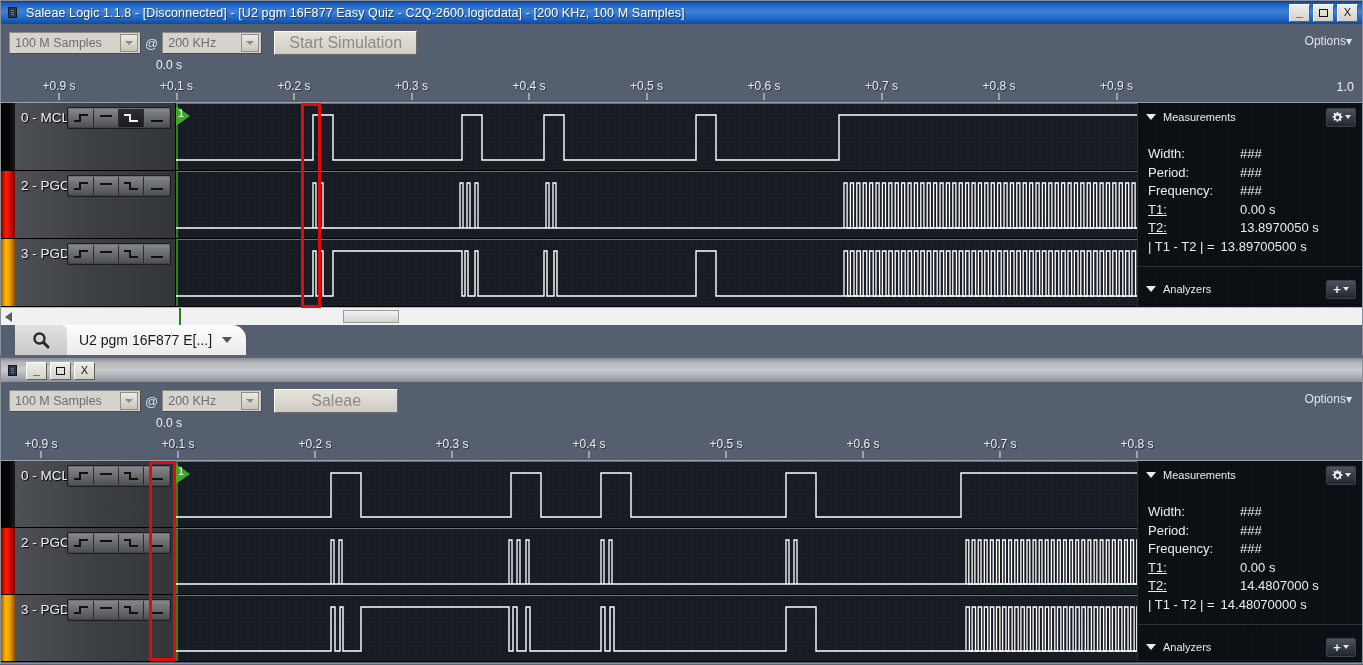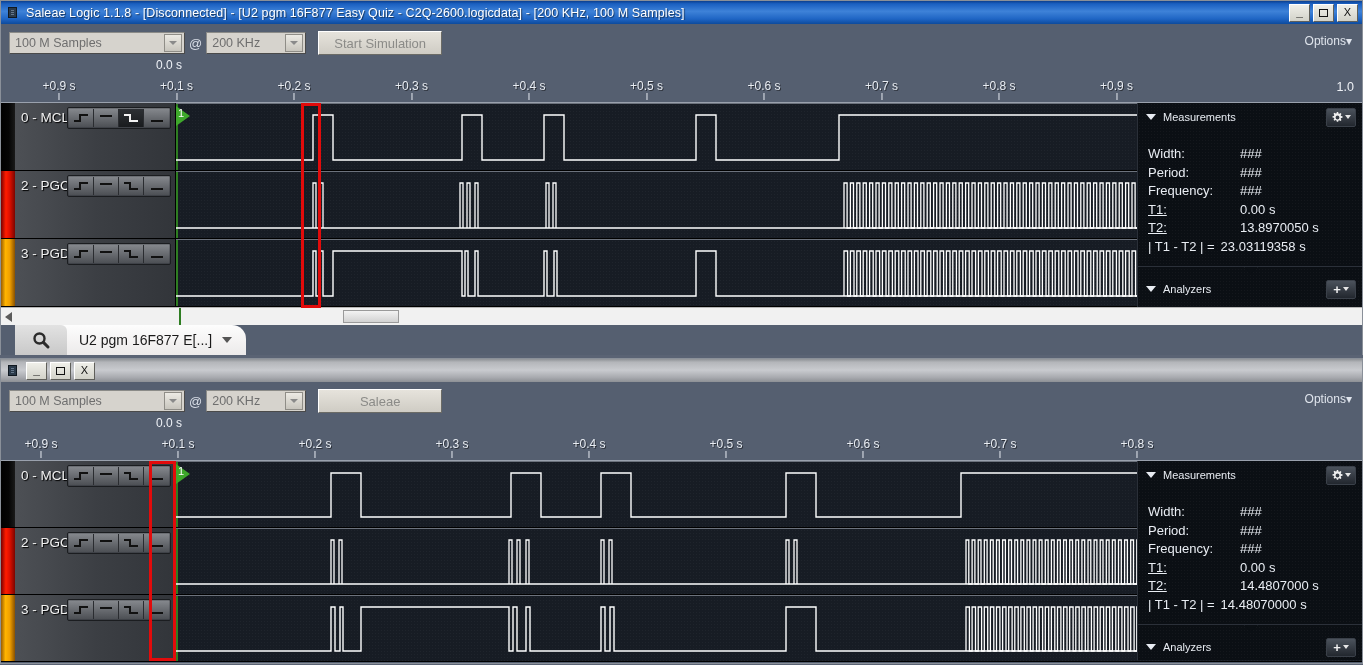--- a/index.html
+++ b/index.html
@@ -35,31 +35,31 @@
      background-image:radial-gradient(rgba(255,255,255,.05) 0.5px,transparent 0.5px);
      background-size:2px 2px;border:1px solid #8a9099;border-top:none;}
   .win1 .body{height:331px;}
   .win2 .body{height:282px;}
 
   
   .toolbar{height:34px;display:flex;align-items:center;padding:4px 6px 0 8px;position:relative;}
   .combo{height:22px;background:#d6d3cd;border:1px solid #4a4a4a;
      border-top-color:#8b8b88;border-left-color:#8b8b88;display:flex;align-items:center;
      color:#6e6e6e;font-size:12.5px;padding-left:5px;}
-  .combo.samples{width:176px;}
+  .combo.samples{width:132px;}
   .combo.rate{width:100px;}
   .combo .arrowbox{margin-left:auto;width:18px;height:18px;margin-right:2px;
      background:linear-gradient(to bottom,#eceae4,#c8c5bd);border:1px solid #8f8d87;
      display:flex;align-items:center;justify-content:center;}
   .combo .arrowbox b{display:block;width:0;height:0;border-left:4px solid transparent;
      border-right:4px solid transparent;border-top:4px solid #8a8a8a;}
   .at{color:#d8dde6;font-size:13px;margin:0 4px;}
   .startbtn{margin-left:12px;height:24px;min-width:124px;padding:0 14px;
      background:linear-gradient(to bottom,#e6e3dc,#cfccc4);border:1px solid #6b6b66;
-     border-top-color:#fff;border-left-color:#fff;color:#8b8b88;font-size:13px;
+     border-top-color:#fff;border-left-color:#fff;color:#8b8b88;font-size:16px;
      display:flex;align-items:center;justify-content:center;}
   .options{position:absolute;right:10px;top:10px;color:#dfe4ec;font-size:12px;}
 
   
   .ruler{height:44px;position:relative;color:#e9edf3;font-size:12px;}
   .zero-time{position:absolute;left:155px;top:0px;font-size:12px;color:#eef1f6;}
   .scale1{position:absolute;right:8px;top:22px;font-size:12.5px;color:#eef1f6;}
   .tick{position:absolute;bottom:2px;transform:translateX(-50%);text-align:center;
      white-space:nowrap;}
   .tick span{display:block;font-size:12px;line-height:12px;text-shadow:1px 1px 0 rgba(0,0,0,.5);}
@@ -383,21 +383,21 @@
             <div class="mrow">
               <span class="k ul">T1:</span>
               <span class="v">0.00 s</span>
             </div>
             <div class="mrow">
               <span class="k ul">T2:</span>
               <span class="v">13.8970050 s</span>
             </div>
             <div class="mrow sum">
               <span class="k">| T1 - T2 | =</span>
-              <span>23.03119358 s</span>
+              <span>13.89700500 s</span>
             </div>
           </div>
         <div class="pndiv"></div>
         <div class="pnhdr" style="margin-top:8px;">
           <span class="caret"></span>
           <span class="ttl">Analyzers</span>
           <span class="pnbtn">
             <b style="font-size:13px;line-height:11px;">+</b>
             <span class="dn"></span>
           </span>

